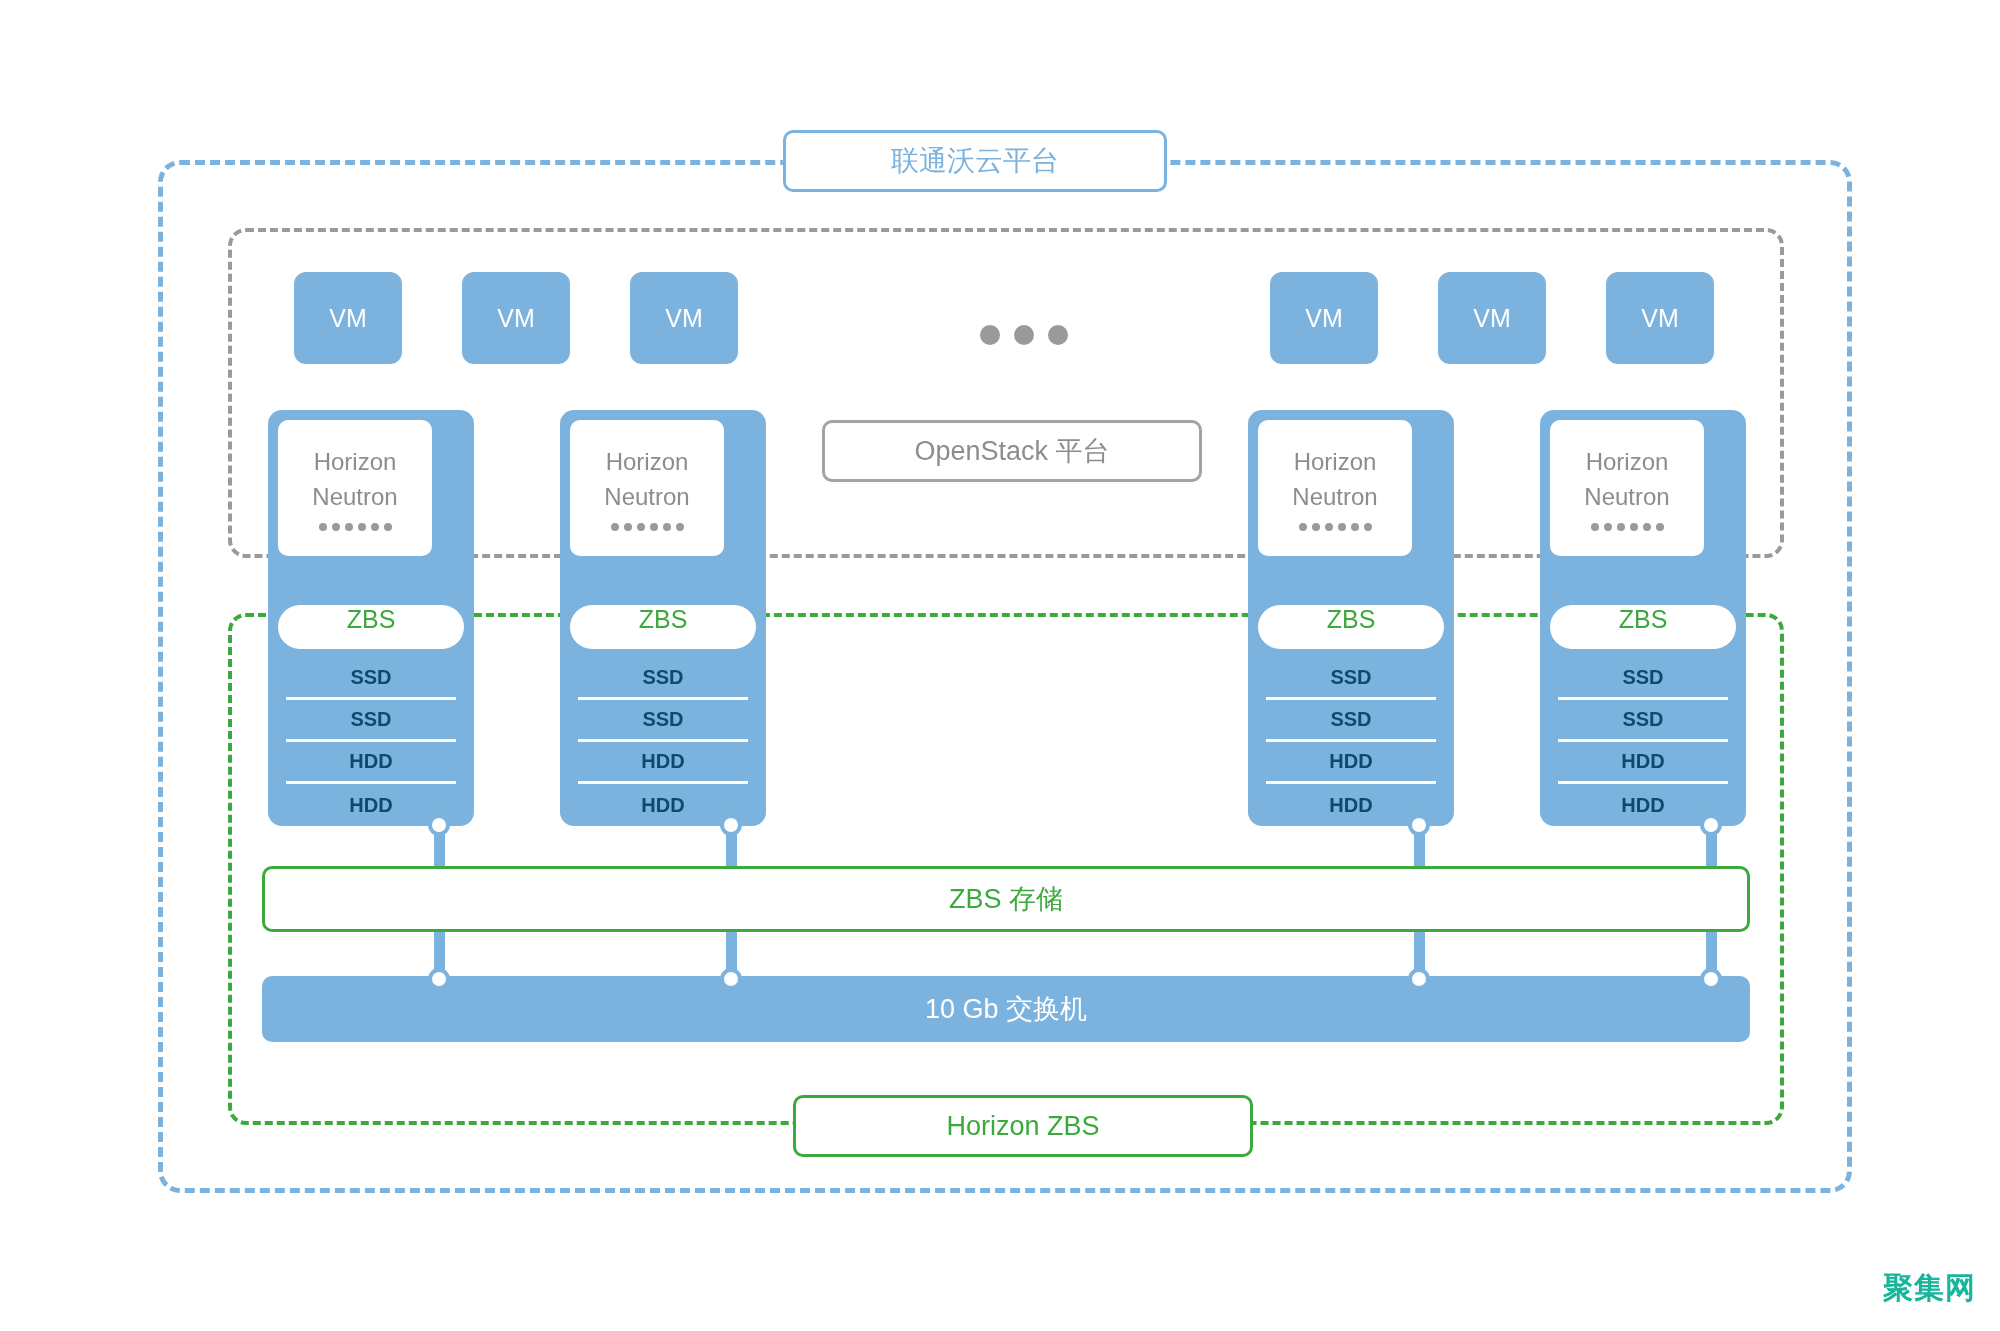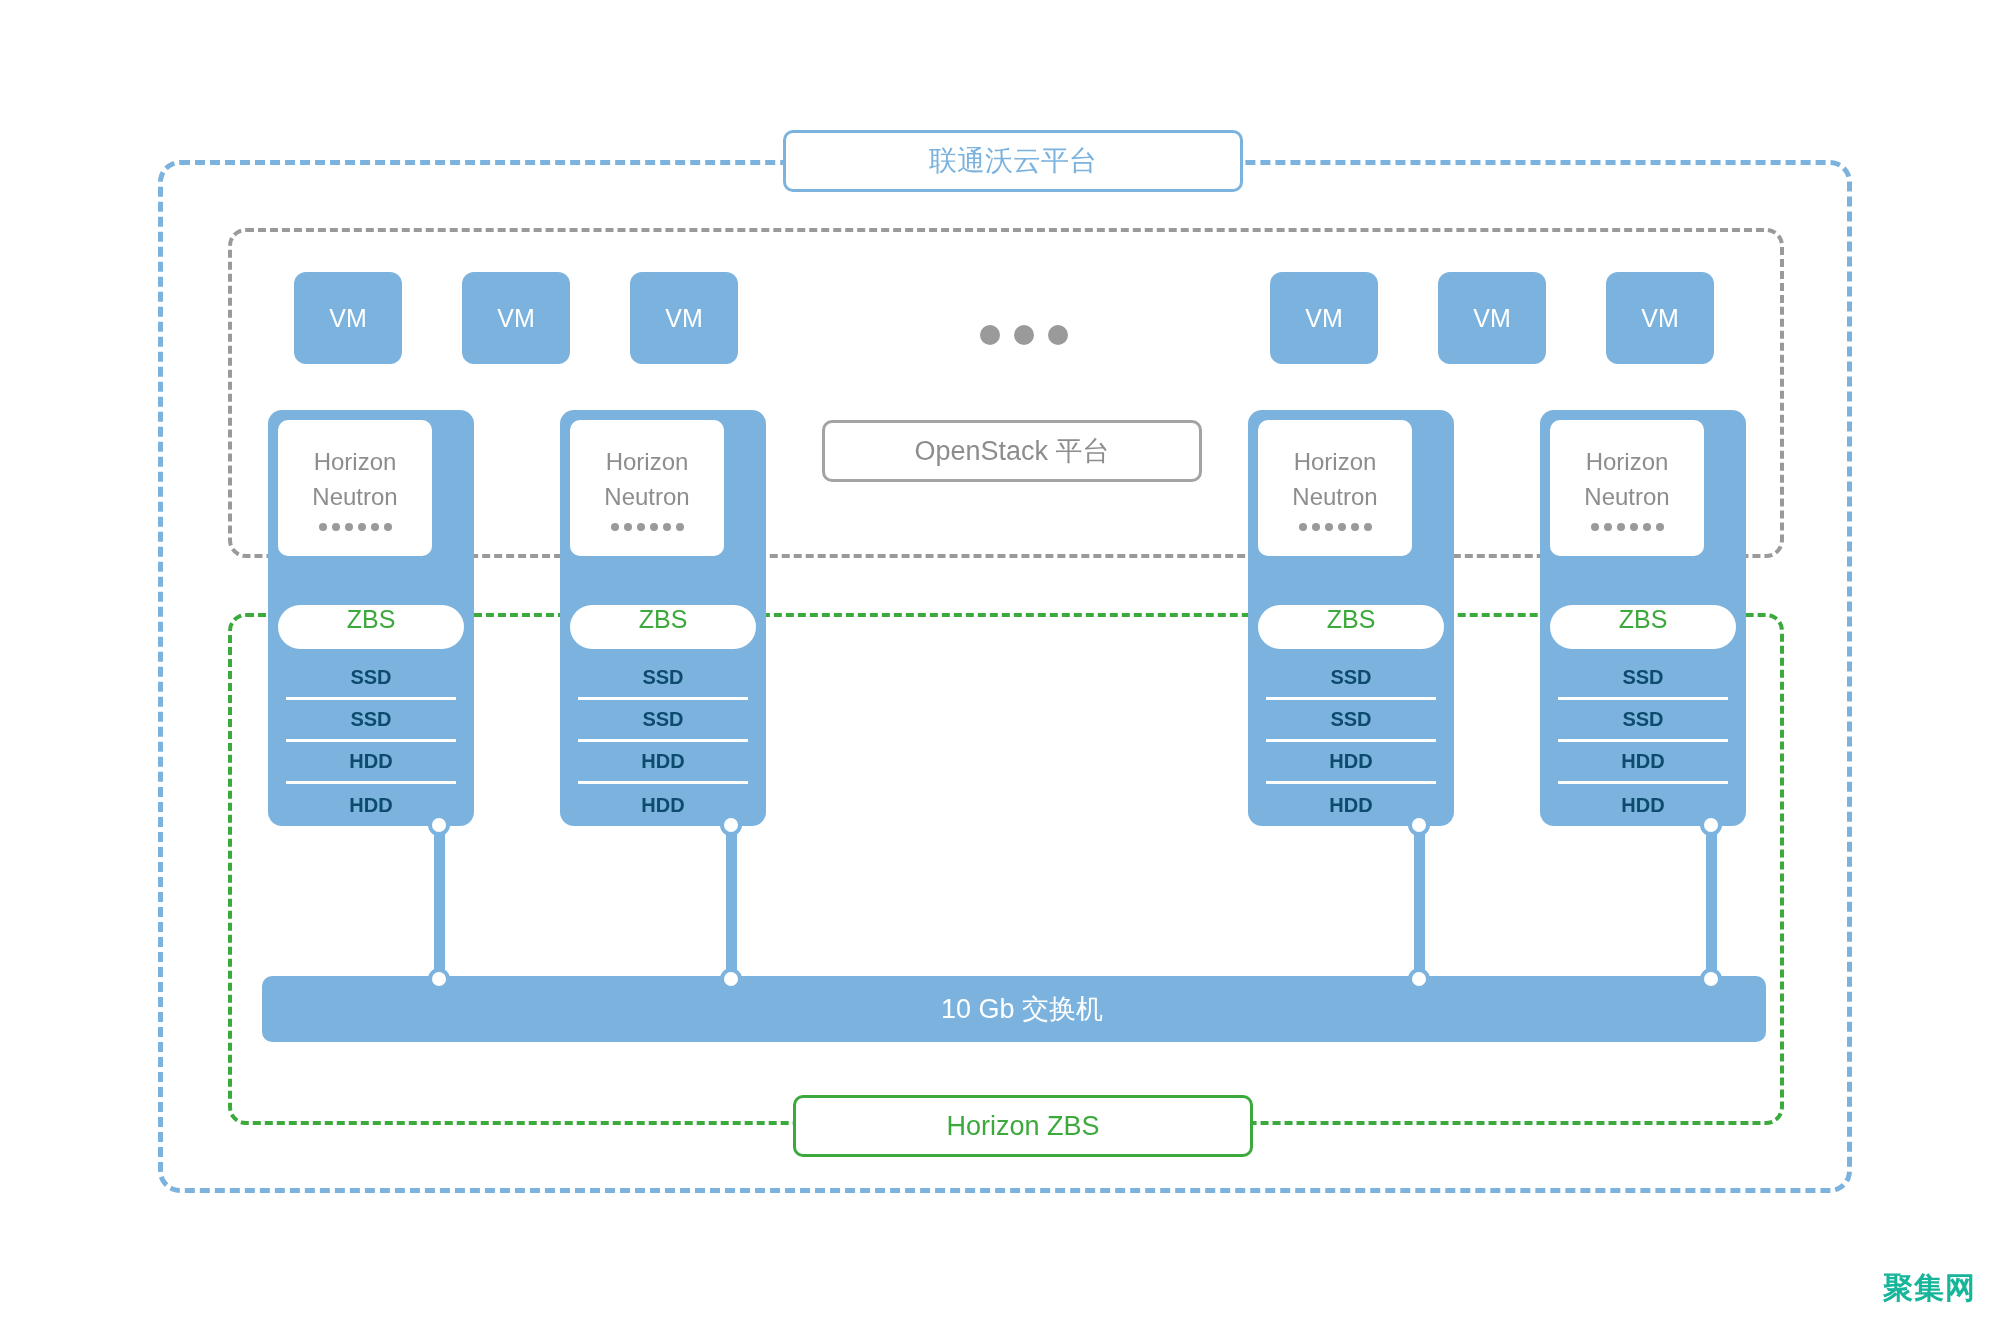--- a/index.html
+++ b/index.html
@@ -60,21 +60,21 @@
     display: flex;
     align-items: center;
     justify-content: center;
     background: #ffffff;
     box-sizing: border-box;
     text-align: center;
   }
   .chip-top {
     left: 783px;
     top: 130px;
-    width: 460px;
+    width: 384px;
     height: 62px;
     border: 3px solid #7cb3de;
     border-radius: 10px;
     color: #7cb3de;
     font-size: 28px;
   }
   .chip-openstack {
     left: 822px;
     top: 420px;
     width: 380px;
@@ -222,21 +222,20 @@
     width: 1488px;
     height: 66px;
     background: #7cb3de;
     border-radius: 10px;
     display: flex;
     align-items: center;
     justify-content: center;
     color: #ffffff;
     font-size: 27px;
     z-index: 4;
-    padding-left: 16px;
   }
 
   
   .connector {
     position: absolute;
     width: 11px;
     top: 818px;
     height: 200px;
     background: #7cb3de;
     z-index: 2;
@@ -402,20 +401,23 @@
       <div class="disk">HDD</div>
       <div class="disk last">HDD</div>
     </div>
   </div>
 
   <div class="connector" style="left:434px;"></div>
   <div class="connector" style="left:726px;"></div>
   <div class="connector" style="left:1414px;"></div>
   <div class="connector" style="left:1706px;"></div>
 
+  <div class="bar-storage">
+    <span>ZBS 存储</span>
+  </div>
 
   <div class="bar-switch">
     <span>10 Gb 交换机</span>
   </div>
 
   <div class="conn-dot" style="left:428px; top:814px;"></div>
   <div class="conn-dot" style="left:428px; top:968px;"></div>
   <div class="conn-dot" style="left:720px; top:814px;"></div>
   <div class="conn-dot" style="left:720px; top:968px;"></div>
   <div class="conn-dot" style="left:1408px; top:814px;"></div>

